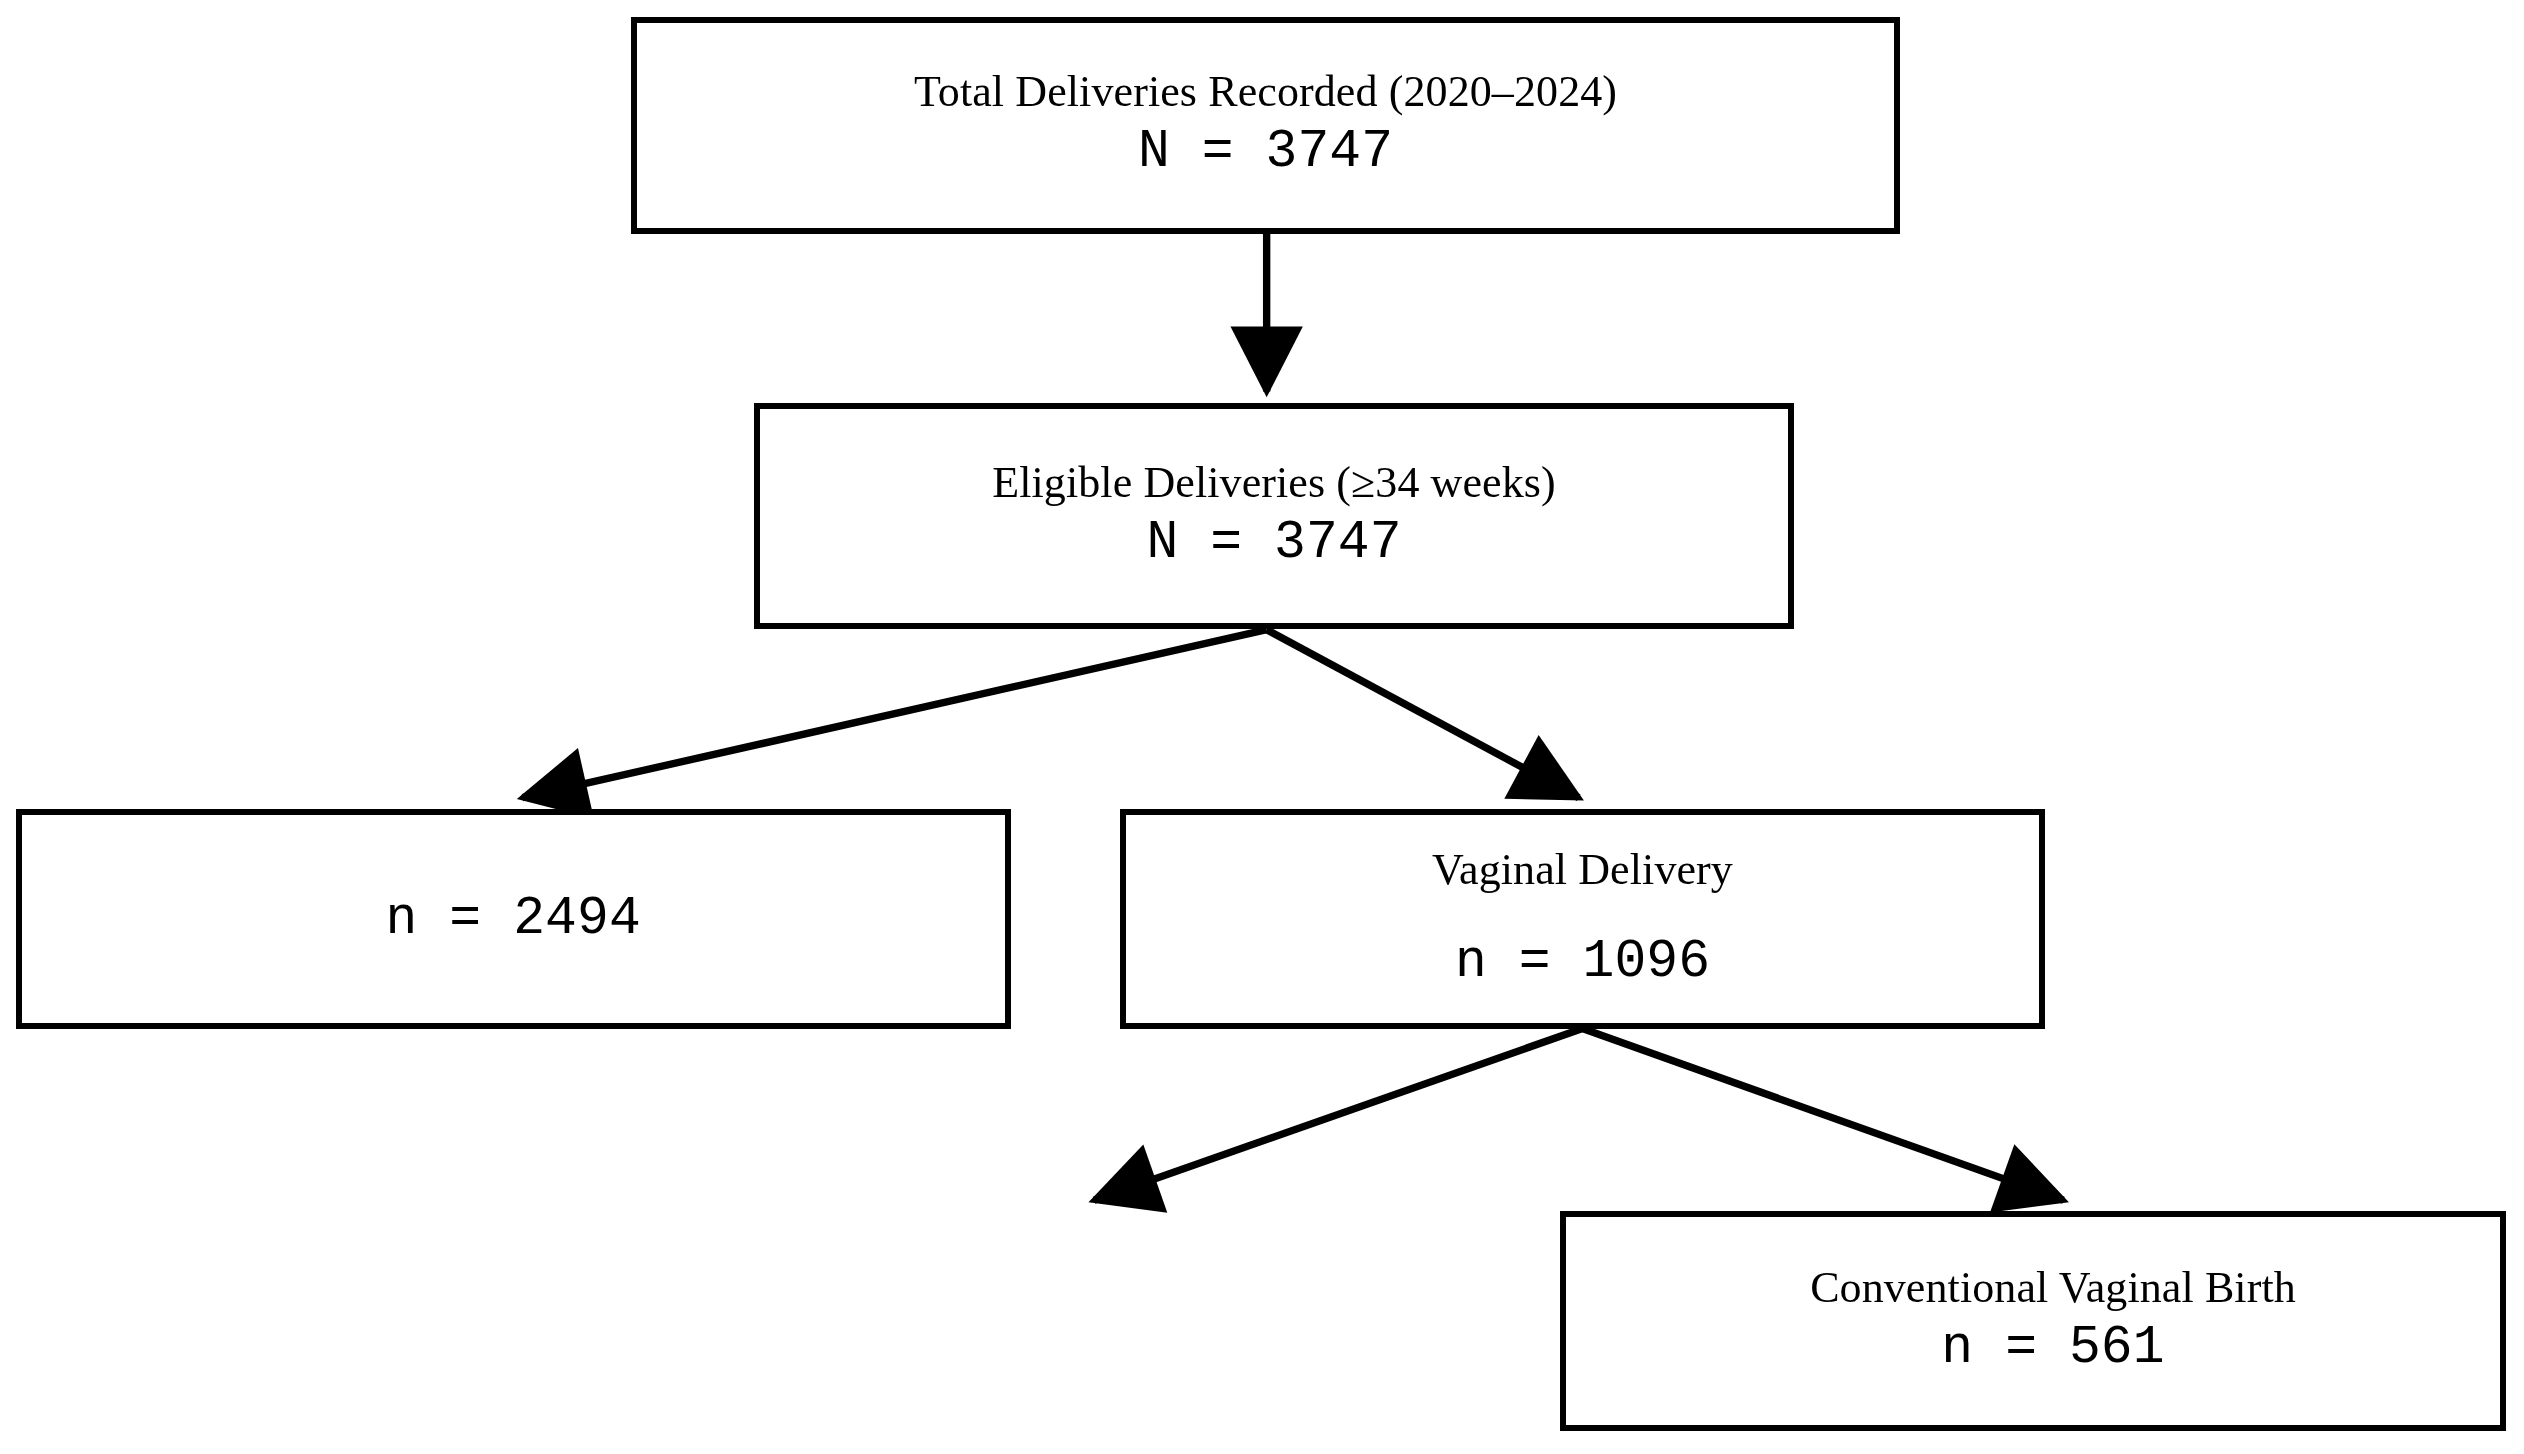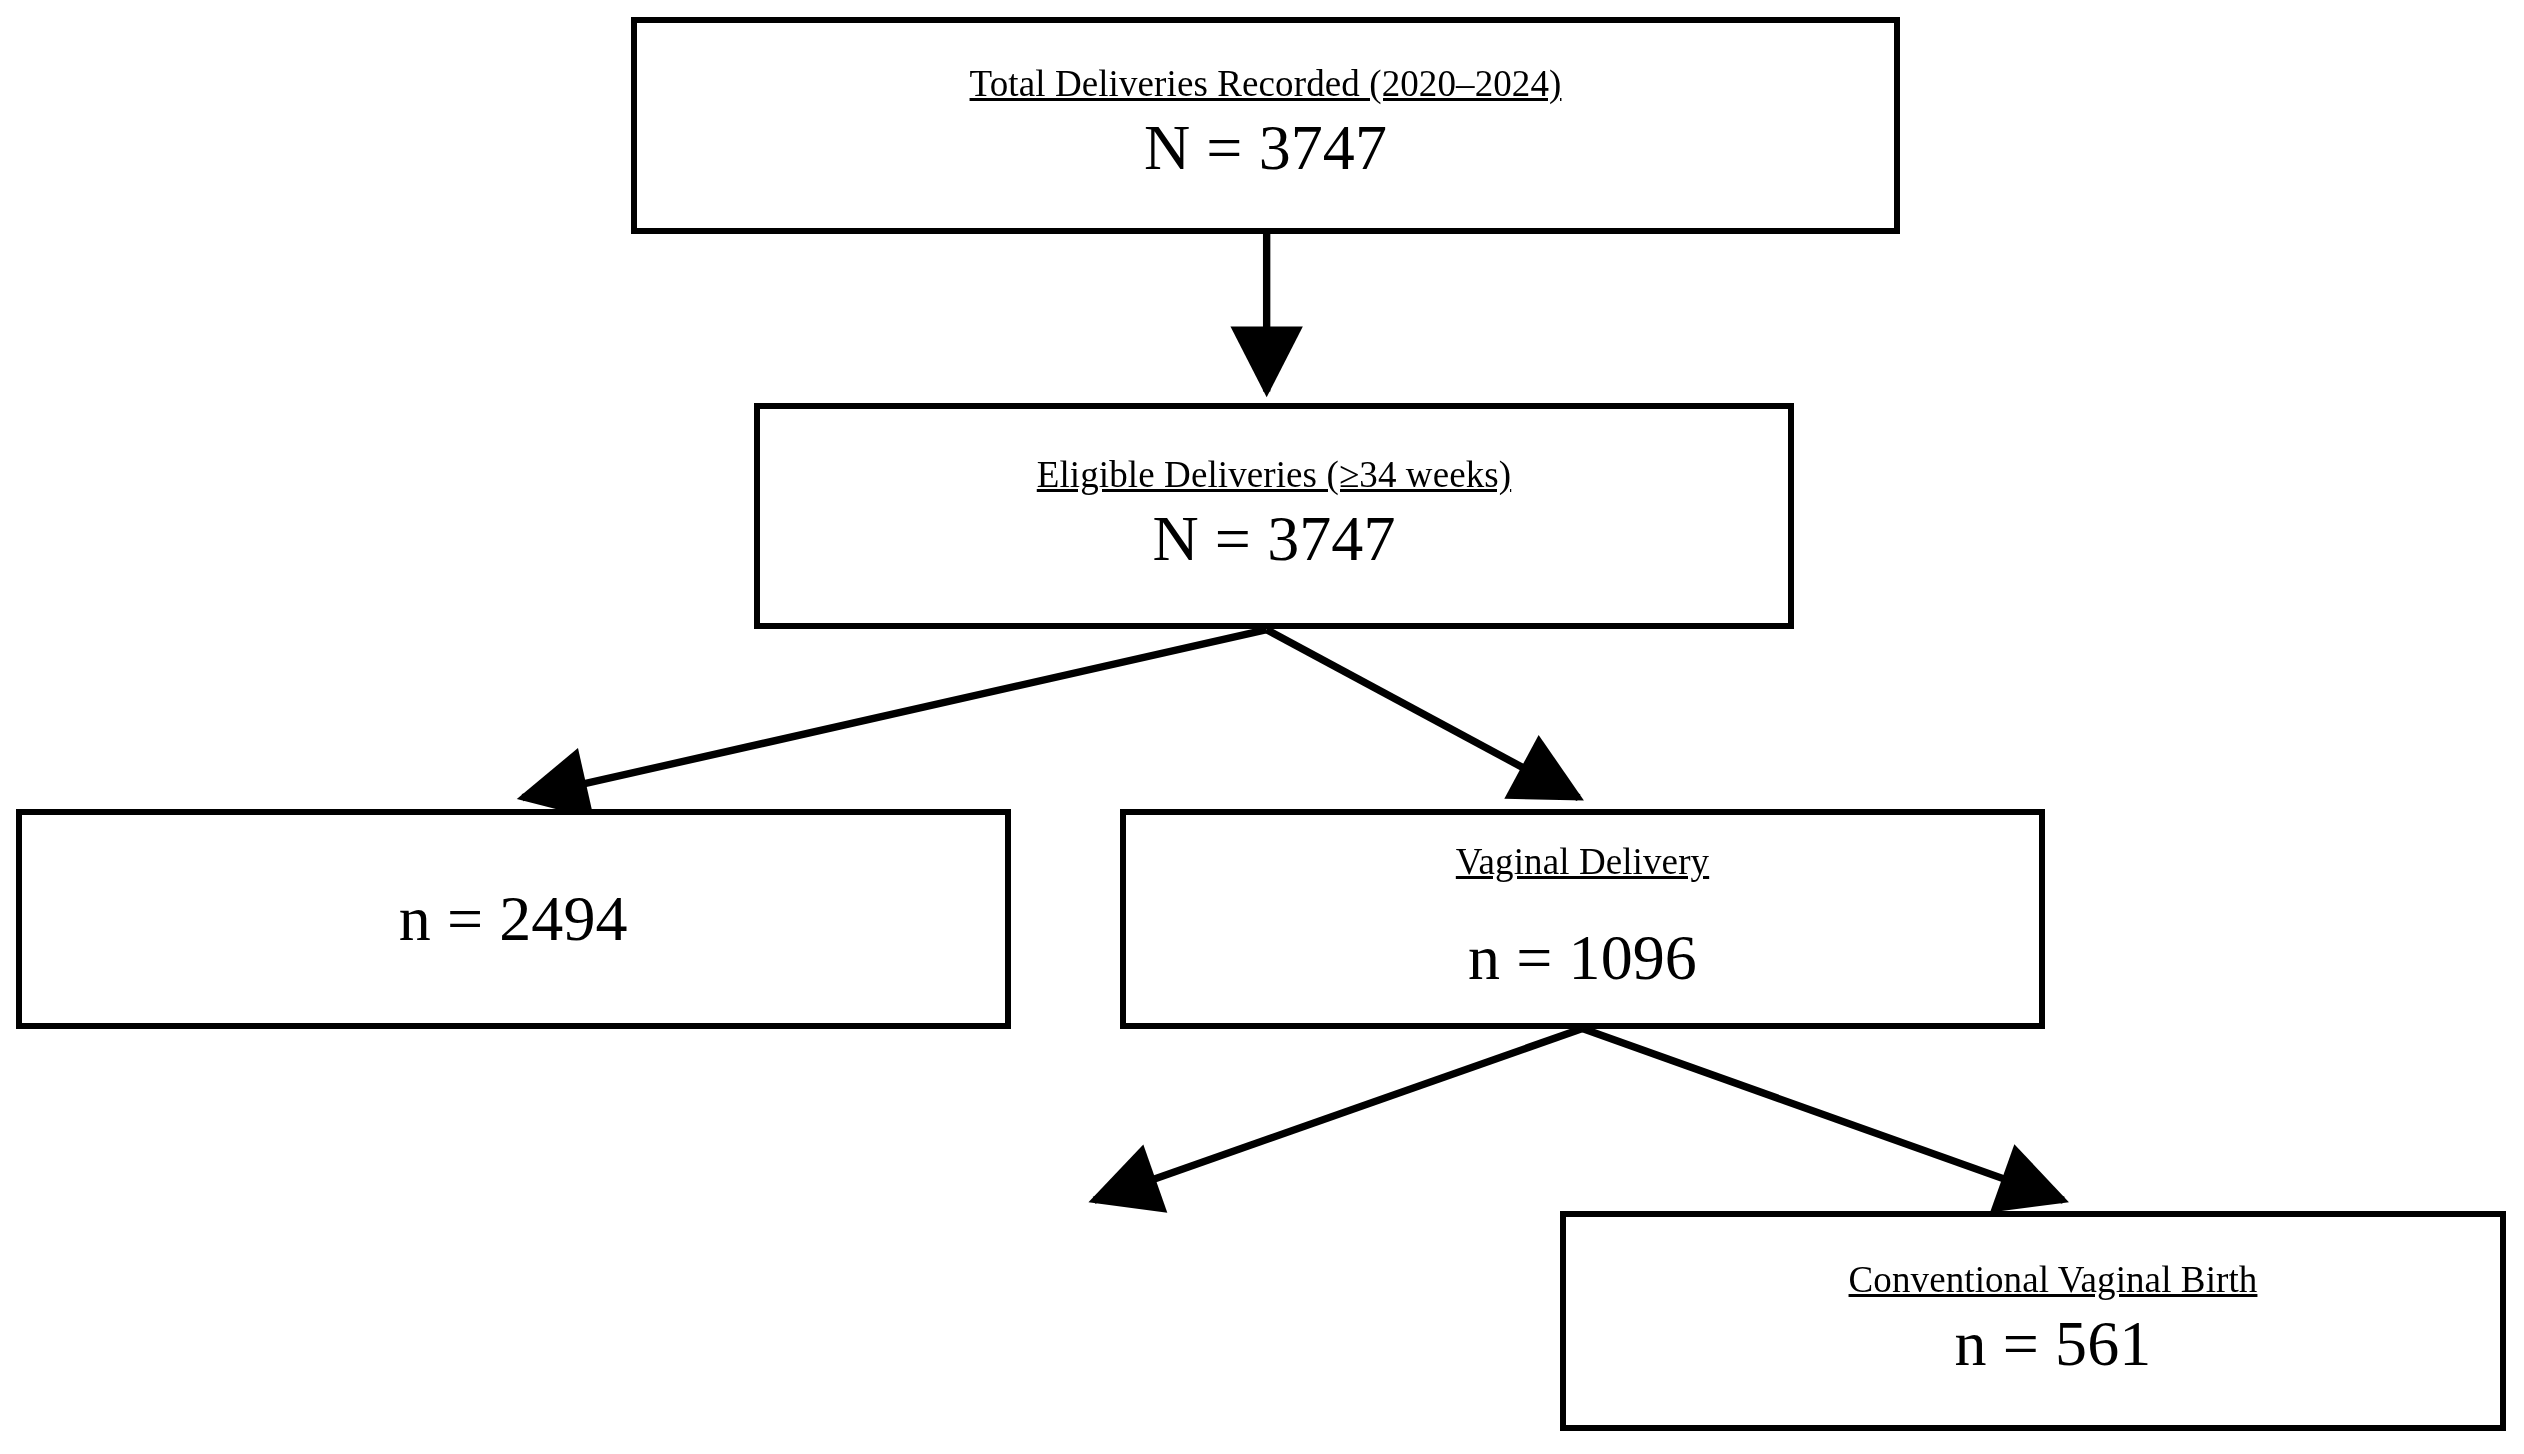--- a/index.html
+++ b/index.html
@@ -31,29 +31,29 @@
     display: flex;
     flex-direction: column;
     align-items: center;
     justify-content: center;
     text-align: center;
     color: #000000;
     line-height: 1.26;
     z-index: 2;
   }
   .node-title {
-    font-size: 37px;
+    font-size: 44px;
     white-space: nowrap;
     letter-spacing: 0.1px;
-    text-decoration: underline;
   }
   .node-count {
-    font-size: 64px;
+    font-size: 53px;
     white-space: nowrap;
     letter-spacing: 0.1px;
+    font-family: Liberation Mono, monospace;
   }
   
   #node-total        { left: 631px;  top: 16.6px;   width: 1269px; height: 217px; }
   #node-eligible     { left: 746px;  top: 403px;  width: 1040px; height: 226px; margin-left: 8px; }
   #node-cesarean     { left: 15.7px;   top: 809px;  width: 995px; height: 220px; }
   #node-vaginal      { left: 1120px; top: 809px;  width: 925px; height: 220px; gap: 32px; }
   #node-water        { left: 637px;  top: 1211px; width: 879px;  height: 220px; }
   #node-conventional { left: 1560px; top: 1211px; width: 946px; height: 220px; padding-left: 40px; }
 </style>
 </head>

